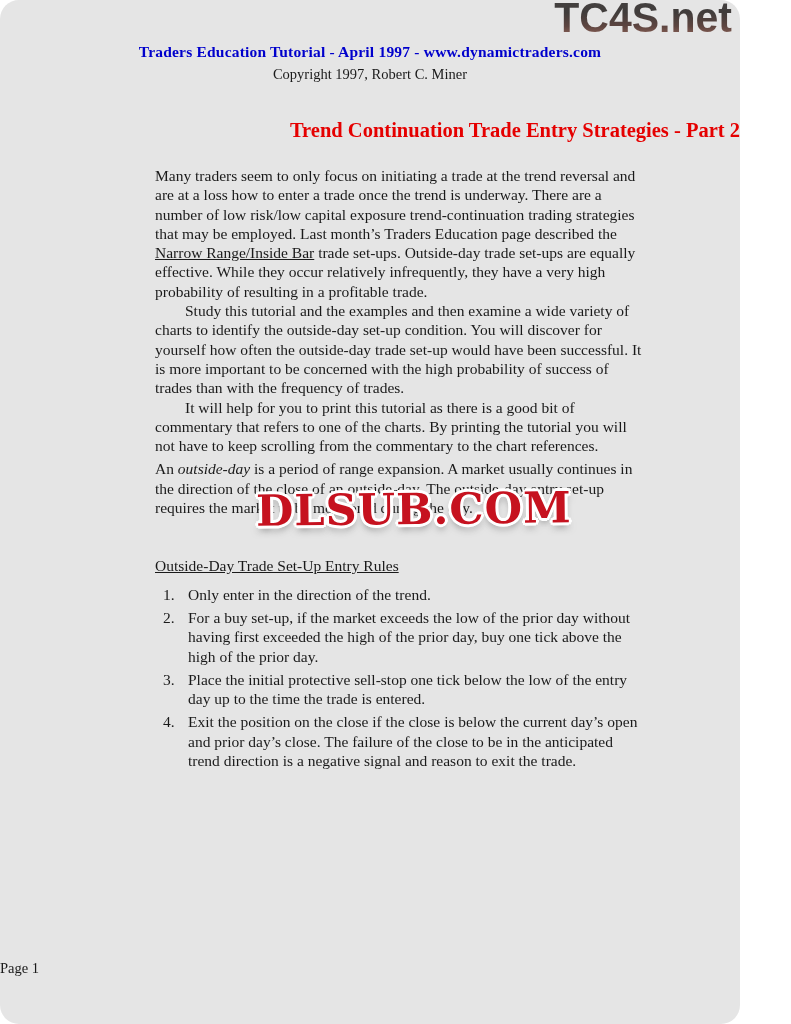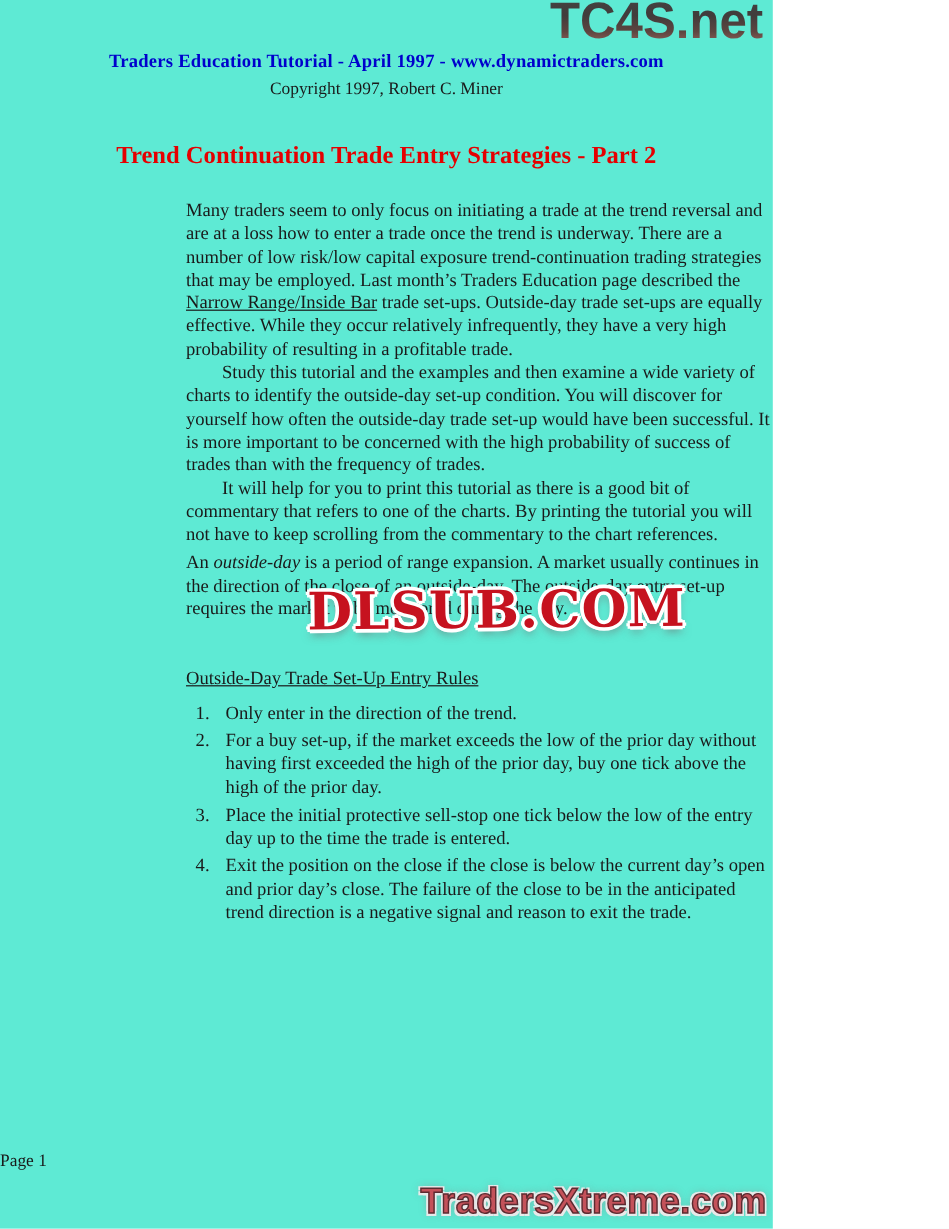--- a/index.html
+++ b/index.html
@@ -1,24 +1,25 @@
 <!DOCTYPE html>
 <html><head>
 <meta charset="utf-8">
 <style>
   * { margin: 0; padding: 0; box-sizing: border-box; }
   html, body { background: #ffffff; }
   .page {
     position: relative;
-    width: 644px;
+    width: 740px;
     height: 1024px;
-    background: #5eead4;
+    background: #e5e5e5;
     overflow: hidden;
     font-family: "Liberation Serif", serif;
     color: #1a1a1a;
+    border-radius: 19px;
   }
 
   
   .tc4s-logo {
     position: absolute;
     top: -6px;
     right: 8px;
     font-family: "Liberation Sans", sans-serif;
     font-weight: bold;
     font-size: 41px;
@@ -38,21 +39,21 @@
   .tutorial-line {
     font-size: 15.5px;
     font-weight: bold;
     color: #0000cc;
     letter-spacing: 0.2px;
   }
   .copyright-line { margin-top: 5px; font-size: 14.5px; color: #1a1a1a; }
 
   .article-title {
     margin-top: 36px;
-    text-align: center;
+    text-align: right;
     font-size: 20.5px;
     font-weight: bold;
     color: #e50000;
   }
   .byline { margin-top: 9px; text-align: center; font-size: 16px; }
 
   
   .content {
     width: 492px;
     margin-left: 155px;
@@ -174,15 +175,14 @@
         <span class="rule-text">Exit the position on the close if the close is below the current day’s open and prior day’s close. The failure of the close to be in the anticipated trend direction is a negative signal and reason to exit the trade.</span>
       </div>
     </div>
 
   </div>
 
   <div class="dlsub-watermark">DLSUB.COM</div>
 
   <div class="page-number">Page 1</div>
 
-  <div class="tradersxtreme-logo">TradersXtreme.com</div>
 
 </div>
 
 </body></html>

